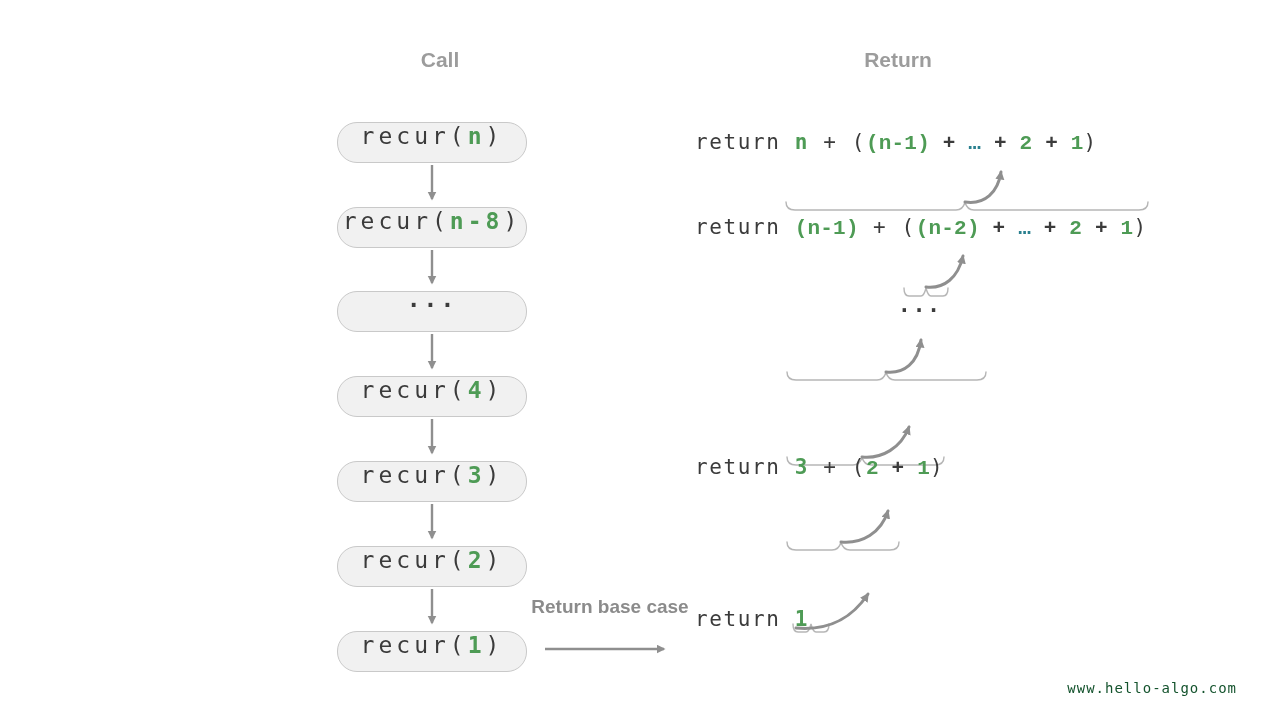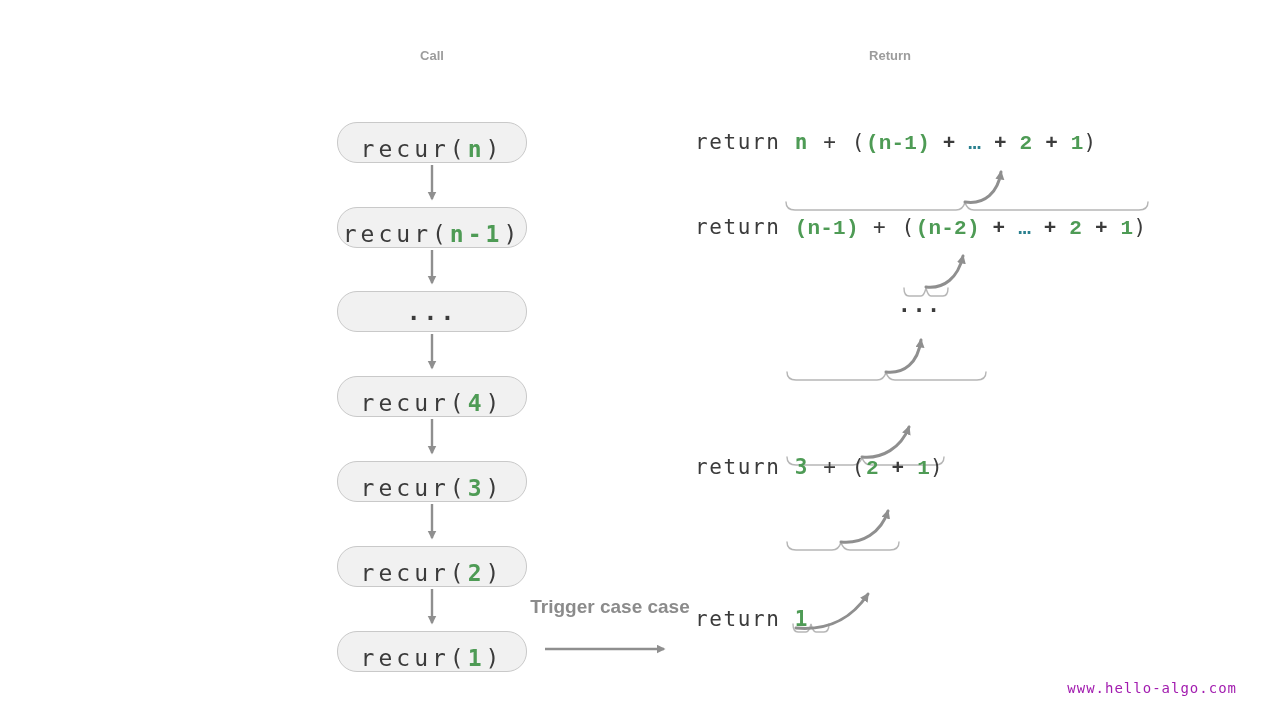--- a/index.html
+++ b/index.html
@@ -1,45 +1,45 @@
 <!DOCTYPE html>
 <html><head>
 <meta charset="utf-8">
 <style>
   html,body{margin:0;padding:0;background:#ffffff;}
   .stage{position:relative;width:1280px;height:720px;background:#ffffff;overflow:hidden;
          font-family:"Liberation Sans",sans-serif;}
-  .heading{position:absolute;transform:translateX(-50%);font-weight:bold;font-size:13px;
-           color:#9c9c9c;white-space:pre;}
+  .heading{position:absolute;transform:translateX(-50%);font-weight:bold;font-size:21px;
+           color:#9c9c9c;white-space:pre;margin-left:8px;}
   .svg-layer{position:absolute;left:0;top:0;width:1280px;height:720px;pointer-events:none;}
   .varrow,.harrow{stroke:#8f8f8f;stroke-width:2.4;fill:none;}
   .carrow{stroke:#8f8f8f;stroke-width:3;fill:none;stroke-linecap:round;}
   .brace{stroke:#b6b6b6;stroke-width:1.4;fill:none;stroke-linecap:round;}
   .box{position:absolute;left:337px;width:190px;height:41px;box-sizing:border-box;
        background:#f1f1f1;border:1.6px solid #c9c9c9;border-radius:20px;
-       display:flex;align-items:flex-end;justify-content:center;
+       display:flex;align-items:flex-start;justify-content:center;
        font-family:"DejaVu Sans Mono","Liberation Mono",monospace;font-size:23px;
        letter-spacing:4px;color:#3b3b3b;white-space:pre;}
   .box .green{color:#4e9b55;font-weight:bold;}
   .box .box-dots{font-weight:bold;position:relative;top:-6px;letter-spacing:3px;}
   .rline{position:absolute;left:695px;height:30px;line-height:30px;white-space:pre;
          font-family:"DejaVu Sans Mono","Liberation Mono",monospace;font-size:21px;
          letter-spacing:1.6px;color:#3b3b3b;}
   .seg{white-space:pre;}
   .seg.green{color:#4e9b55;font-weight:bold;}
   .seg.teal{color:#2a808f;font-weight:bold;}
   .seg.cond{font-family:Liberation Mono, monospace;font-weight:bold;font-size:21px;
             letter-spacing:0.2px;}
   .seg.dots{font-weight:bold;letter-spacing:2px;position:relative;top:-6px;}
   .dotsline{left:898px;}
   .trigger{position:absolute;left:610px;top:596px;transform:translateX(-50%);
            font-weight:bold;font-size:19px;color:#8b8b8b;white-space:pre;}
   .watermark{position:absolute;right:43px;top:680px;
              font-family:"DejaVu Sans Mono","Liberation Mono",monospace;font-size:14px;
-             letter-spacing:1px;color:#a21caf;white-space:pre;}
+             letter-spacing:1px;color:#14532d;white-space:pre;}
 </style>
 </head>
 <body>
 
 <div class="stage">
 
   <div class="heading" style="left:432px;top:48px">Call</div>
   <div class="heading" style="left:890px;top:48px">Return</div>
 
   <svg class="svg-layer" viewBox="0 0 1280 720">
@@ -70,21 +70,21 @@
     <path class="carrow" d="M886,372 C904,374 918,363 921,340" marker-end="url(#ah)"></path>
     <path class="carrow" d="M862,457 C882,459 901,448 909,427" marker-end="url(#ah)"></path>
     <path class="carrow" d="M841,542 C862,544 881,533 888,511" marker-end="url(#ah)"></path>
     <path class="carrow" d="M796,628 C830,631 852,618 868,594" marker-end="url(#ah)"></path>
   </svg>
 
   <div class="box" style="top:122px">
     <span class="seg">recur(</span><span class="seg green">n</span><span class="seg">)</span>
   </div>
   <div class="box" style="top:207px">
-    <span class="seg">recur(</span><span class="seg green">n-1</span><span class="seg">)</span>
+    <span class="seg">recur(</span><span class="seg green">n-8</span><span class="seg">)</span>
   </div>
   <div class="box" style="top:291px">
     <span class="seg"></span><span class="seg box-dots">...</span><span class="seg"></span>
   </div>
   <div class="box" style="top:376px">
     <span class="seg">recur(</span><span class="seg green">4</span><span class="seg">)</span>
   </div>
   <div class="box" style="top:461px">
     <span class="seg">recur(</span><span class="seg green">3</span><span class="seg">)</span>
   </div>
@@ -94,17 +94,17 @@
   <div class="box" style="top:631px">
     <span class="seg">recur(</span><span class="seg green">1</span><span class="seg">)</span>
   </div>
 
   <div class="rline" style="top:127px"><span class="seg mono">return </span><span class="seg mono green">n</span><span class="seg mono"> + (</span><span class="seg cond green">(n-1)</span><span class="seg cond"> + </span><span class="seg cond teal">…</span><span class="seg cond"> + </span><span class="seg cond green">2</span><span class="seg cond"> + </span><span class="seg cond green">1</span><span class="seg mono">)</span></div>
   <div class="rline" style="top:212px"><span class="seg mono">return </span><span class="seg cond green">(n-1)</span><span class="seg mono"> + (</span><span class="seg cond green">(n-2)</span><span class="seg cond"> + </span><span class="seg cond teal">…</span><span class="seg cond"> + </span><span class="seg cond green">2</span><span class="seg cond"> + </span><span class="seg cond green">1</span><span class="seg mono">)</span></div>
   <div class="rline dotsline" style="top:296px"><span class="seg dots">...</span></div>
   <div class="rline" style="top:452px"><span class="seg mono">return </span><span class="seg mono green">3</span><span class="seg mono"> + (</span><span class="seg cond green">2</span><span class="seg cond"> + </span><span class="seg cond green">1</span><span class="seg mono">)</span></div>
   <div class="rline" style="top:604px"><span class="seg mono">return </span><span class="seg mono green">1</span></div>
 
-  <div class="trigger">Trigger case case</div>
+  <div class="trigger">Return base case</div>
 
   <div class="watermark">www.hello-algo.com</div>
 
 </div>
 
 </body></html>

